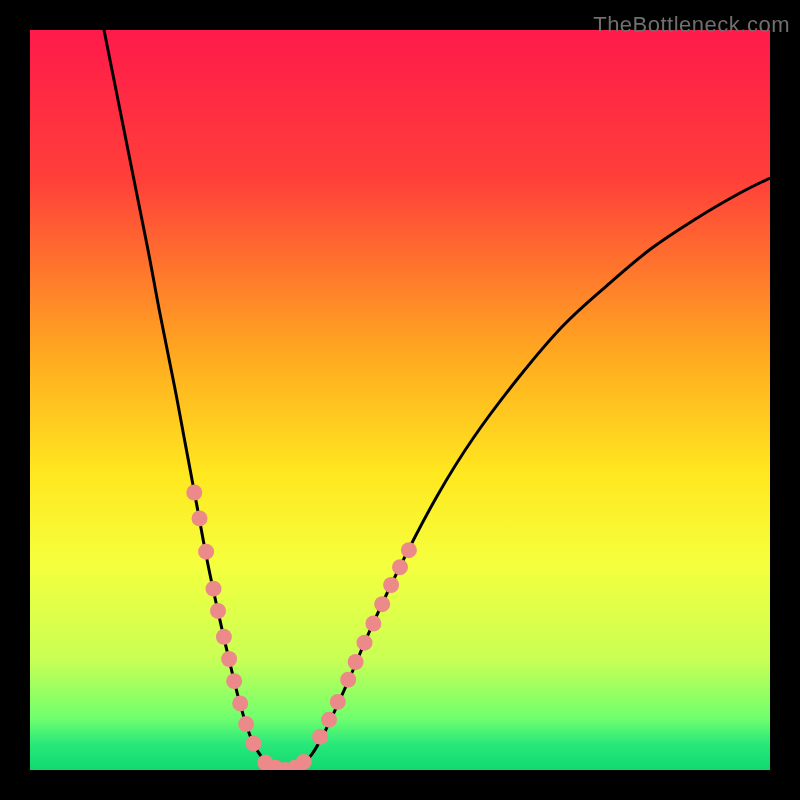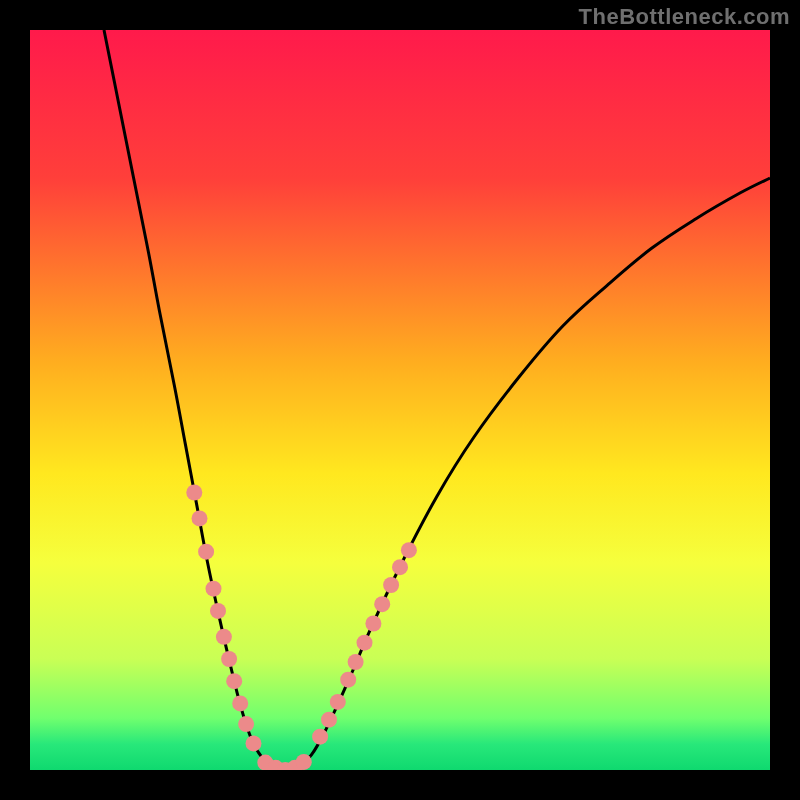--- a/index.html
+++ b/index.html
@@ -12,25 +12,25 @@
     font-family: Arial, Helvetica, sans-serif;
   }
   .frame {
     position: relative;
     width: 800px;
     height: 800px;
     background: #000;
   }
   .watermark {
     position: absolute;
-    top: 4px;
+    top: 12px;
     right: 10px;
     color: #6f6f6f;
     font-size: 22px;
-    font-weight: 700;
+    font-weight: 400;
     letter-spacing: 0.5px;
     z-index: 5;
   }
   .plot-outer {
     position: absolute;
     left: 30px;
     top: 30px;
     width: 740px;
     height: 740px;
     background: #000;

